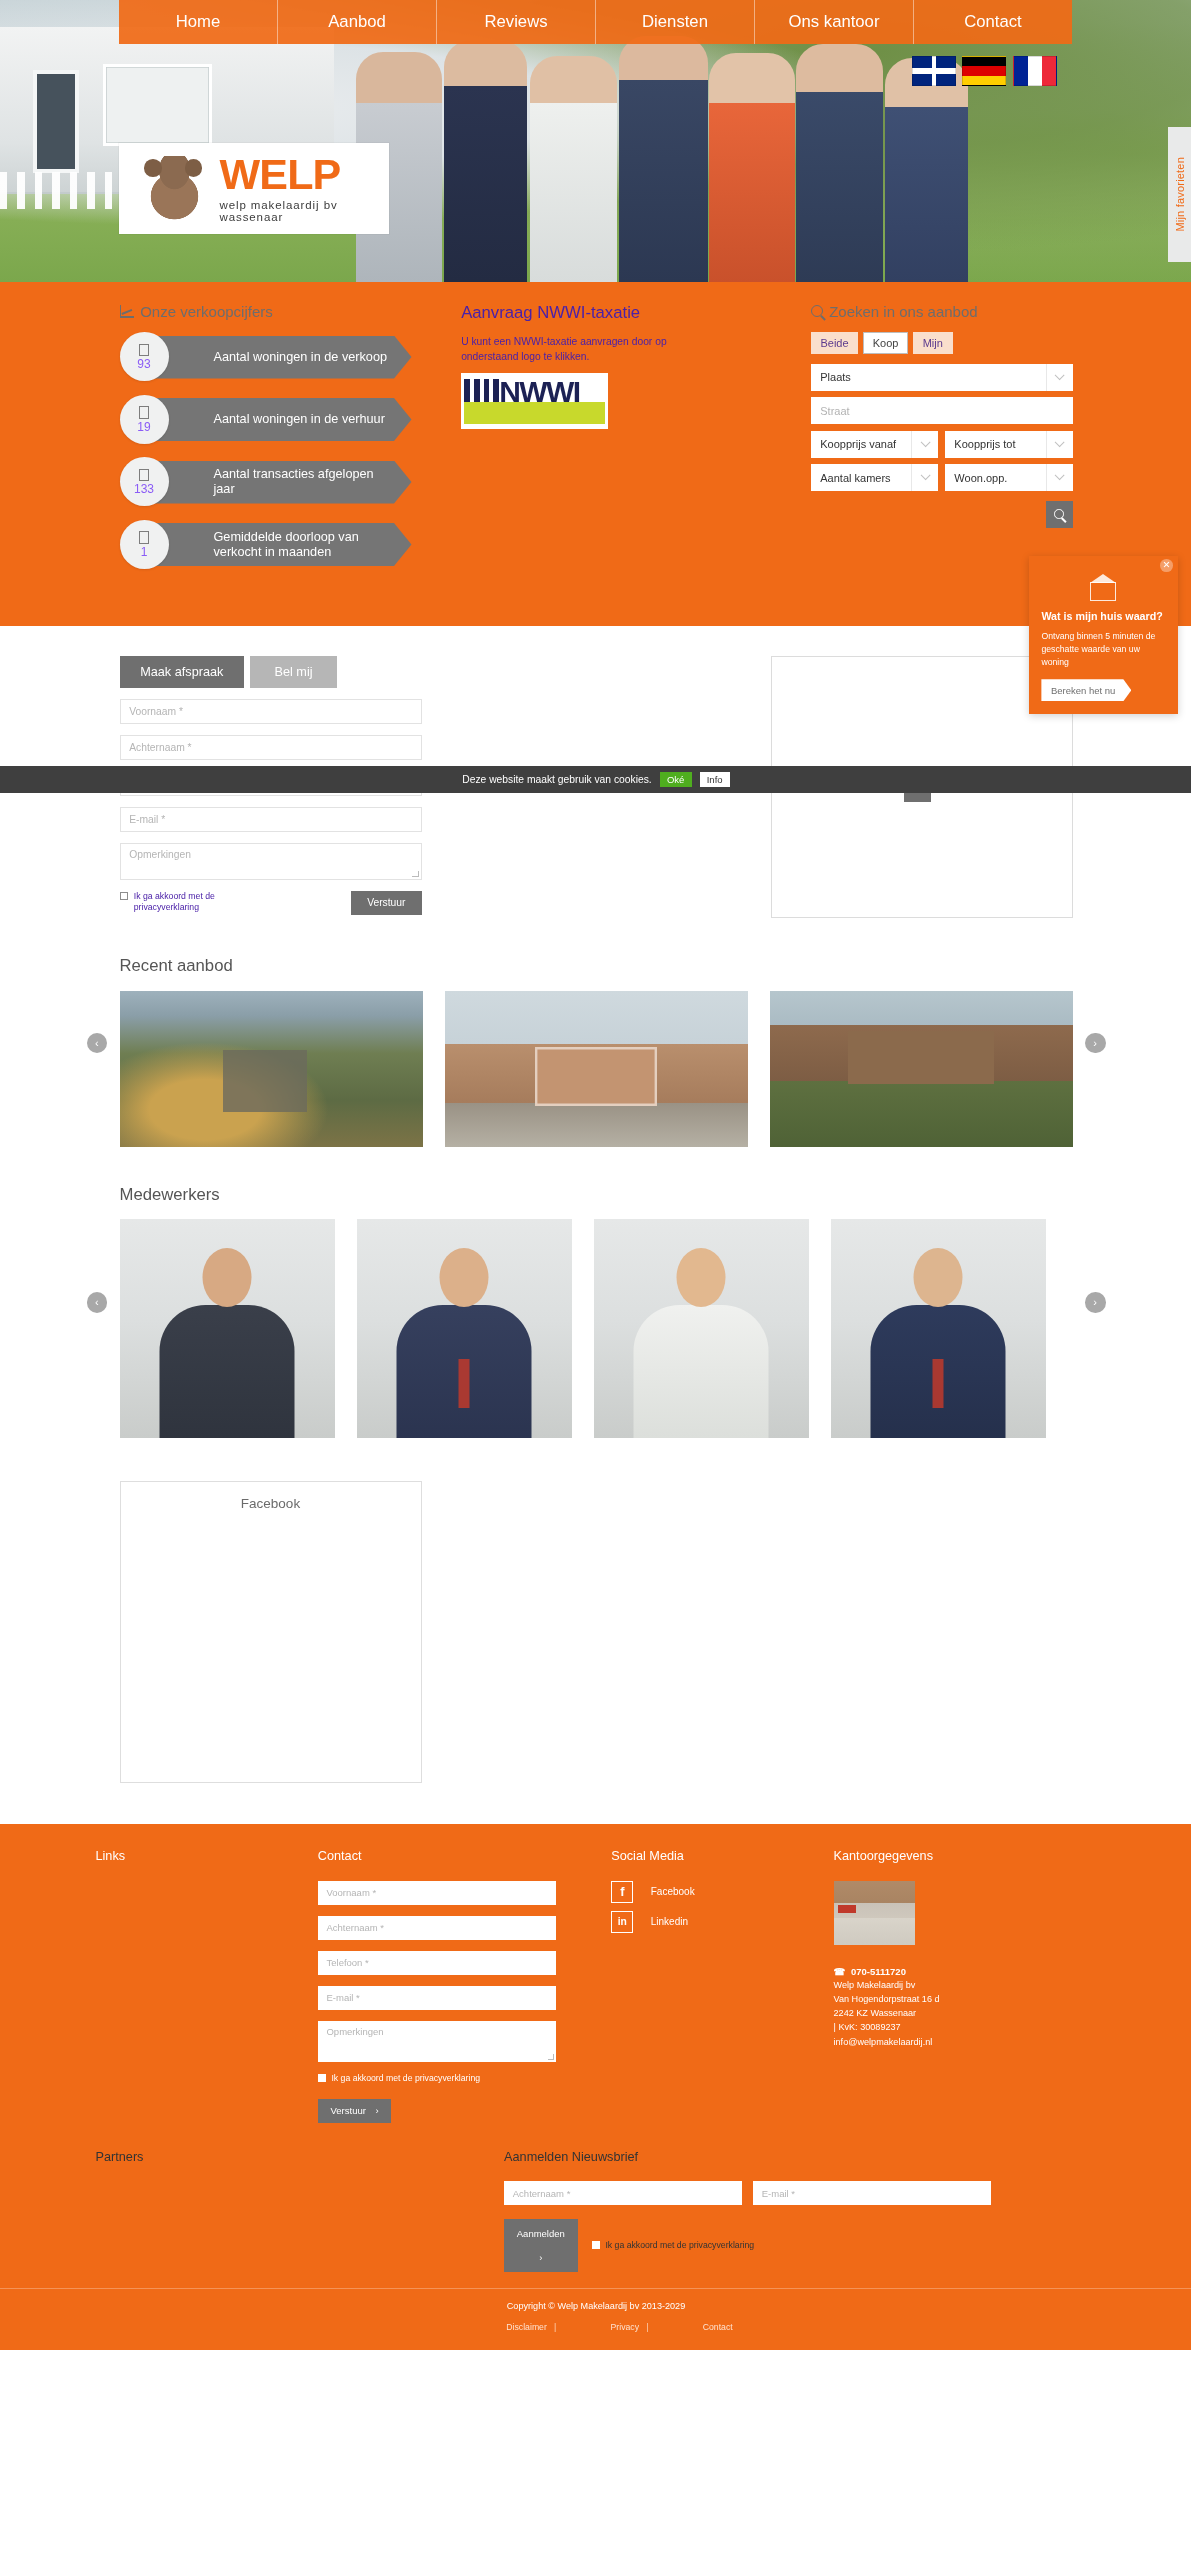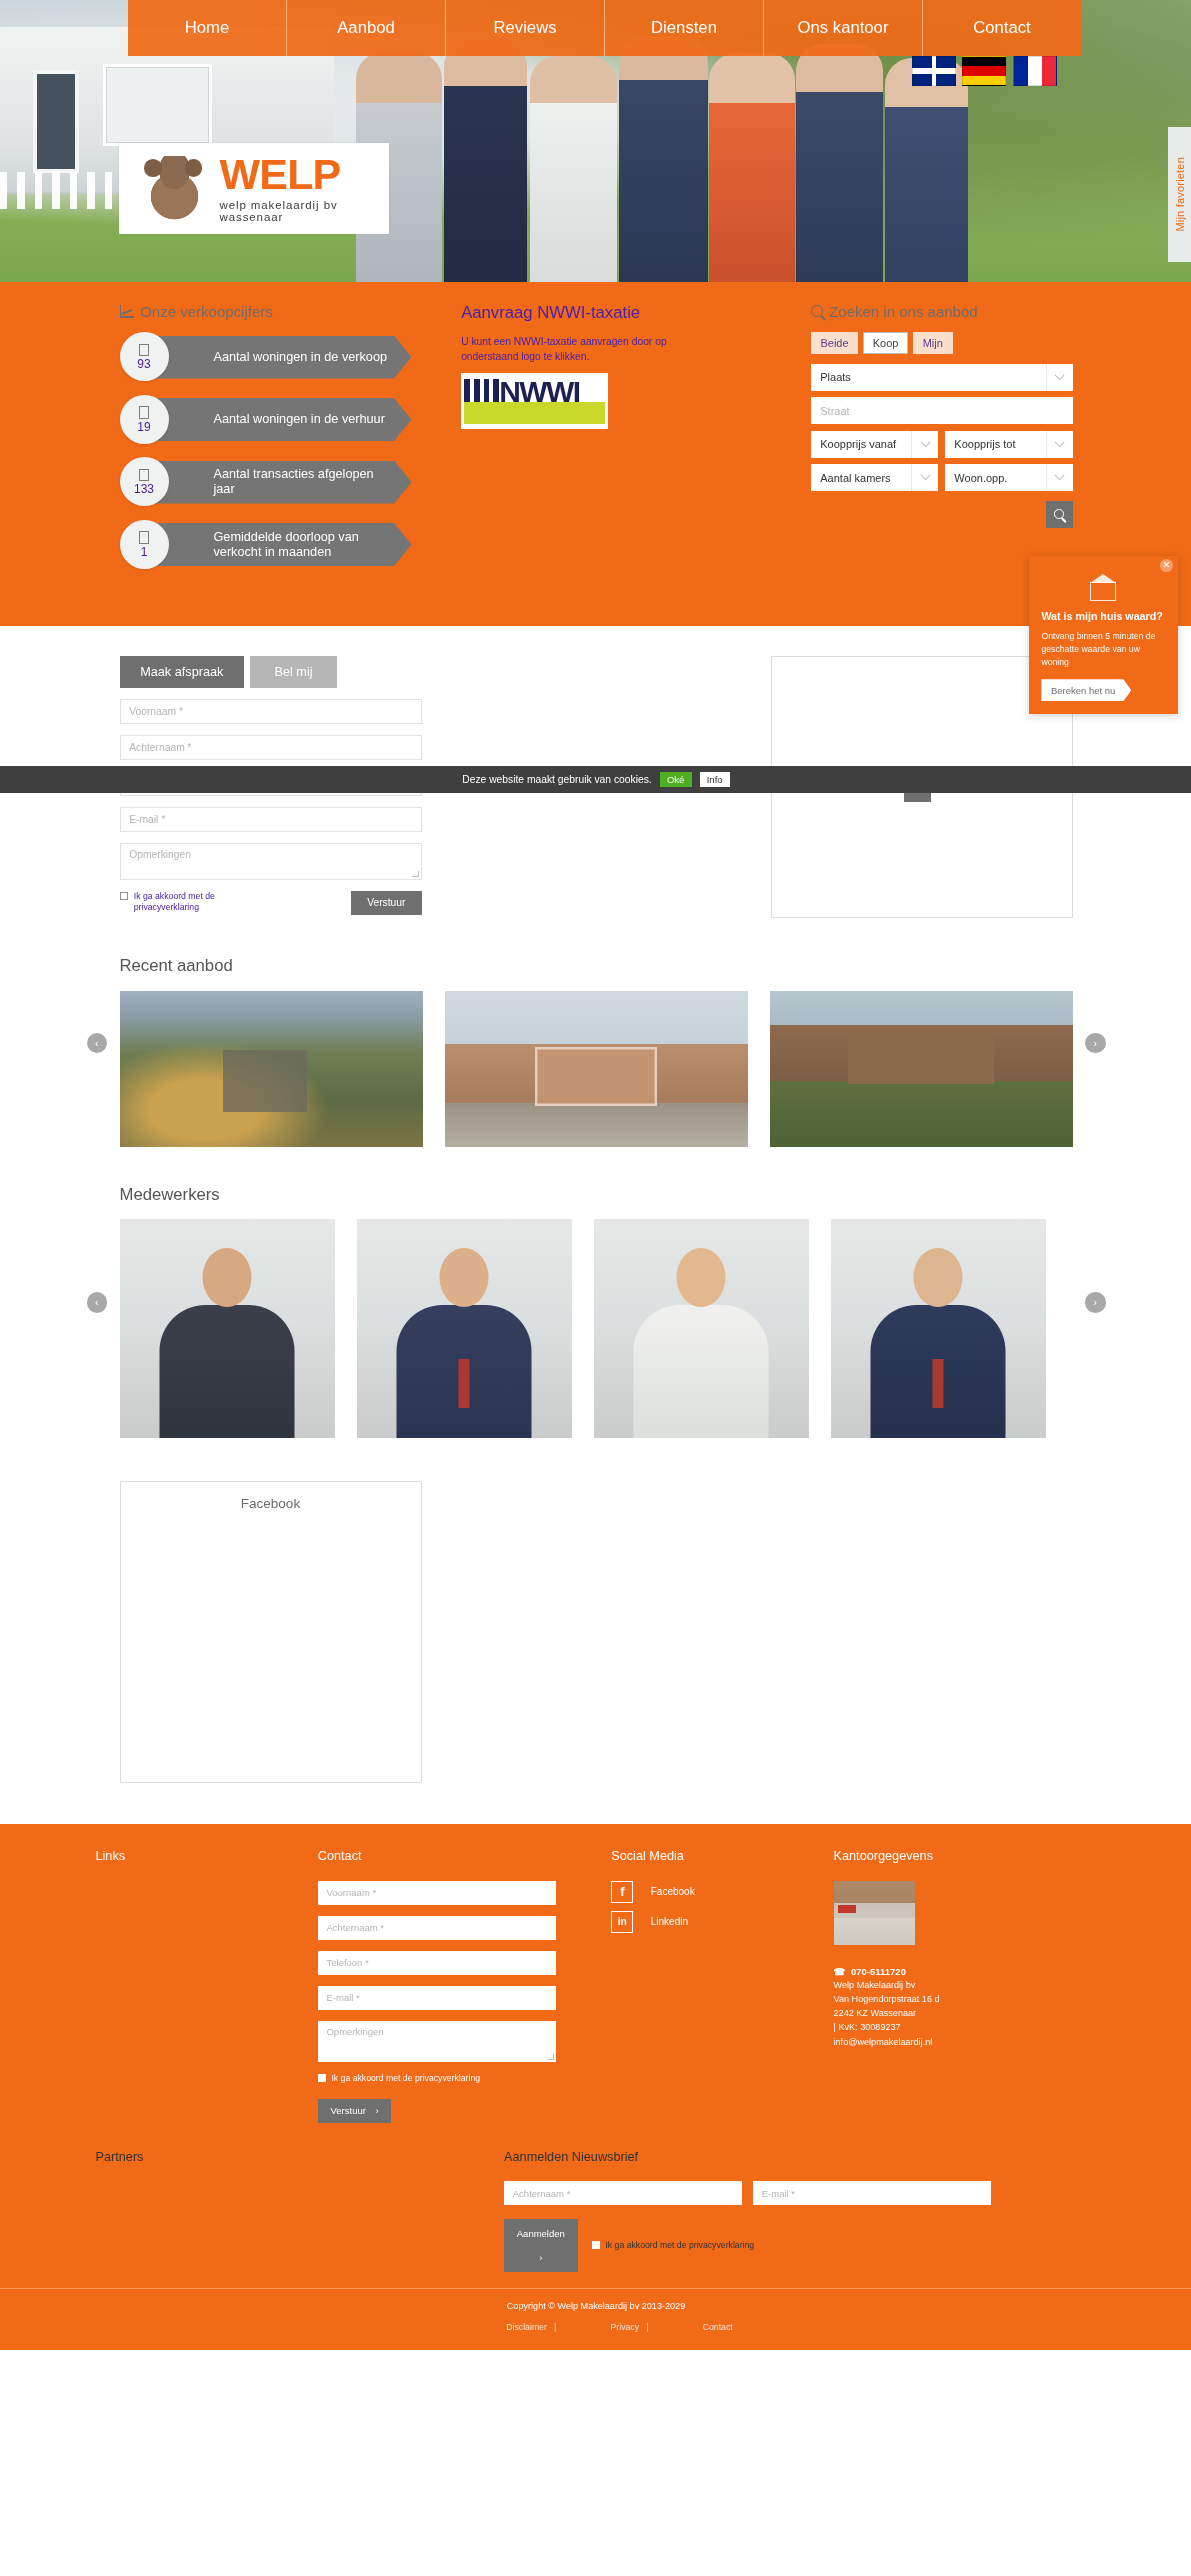--- a/index.html
+++ b/index.html
@@ -55,21 +55,21 @@
   .p1 { left:14.3px;  width:86px; height:230px; background:linear-gradient(180deg,#d9b79c 0%,#d9b79c 22%,#c8ccd1 22%,#aeb5bb 100%); }
   .p2 { left:102px; width:83px; height:242px; background:linear-gradient(180deg,#dcbba0 0%,#dcbba0 19%,#2b3450 19%,#232b42 100%); }
   .p3 { left:188px; width:87px; height:226px; background:linear-gradient(180deg,#e0c0a5 0%,#e0c0a5 21%,#eef0ee 21%,#d8dcdb 100%); }
   .p4 { left:277px; width:89px; height:246px; background:linear-gradient(180deg,#dcb99e 0%,#dcb99e 18%,#394764 18%,#2c3852 100%); }
   .p5 { left:367px; width:86px; height:229px; background:linear-gradient(180deg,#e2c3a8 0%,#e2c3a8 22%,#e8663a 22%,#c9512b 100%); }
   .p6 { left:454px; width:87px; height:238px; background:linear-gradient(180deg,#ddbb9f 0%,#ddbb9f 20%,#3a4a69 20%,#2e3b55 100%); }
   .p7 { left:543px; width:83px; height:224px; background:linear-gradient(180deg,#e0c1a6 0%,#e0c1a6 22%,#3f5074 22%,#324061 100%); }
 
   
   .topnav {
-    position:absolute; top:0; left:128px; width:953px; height:56px;
+    position:absolute; top:0; left:119px; width:953px; height:44px;
     background: rgba(240,106,23,0.93);
     display:flex; z-index:5;
   }
   .topnav a {
     flex:1; display:flex; align-items:center; justify-content:center;
     color:#fff; text-decoration:none; font-size:16.7px;
     border-right:0.8px solid rgba(255,255,255,.45);
   }
   .topnav a:last-child { border-right:none; }
 
@@ -140,21 +140,21 @@
     padding-left:72px; padding-right:20.7px;
     color:#fff; font-size:12.7px; line-height:1.15;
   }
   .stat-circle {
     position:absolute; left:0; top:0; width:49px; height:49px; border-radius:50%;
     background:#f0f1f1; z-index:2;
     display:flex; flex-direction:column; align-items:center; justify-content:center;
     box-shadow:0 0.8px 2.4px rgba(0,0,0,.12);
   }
   .stat-glyph { width:10.3px; height:12.7px; border:1.3px solid #7d7d7d; }
-  .stat-num { font-size:12px; color:#4c1d95; margin-top:1.6px; line-height:1; }
+  .stat-num { font-size:12px; color:#8b5cf6; margin-top:1.6px; line-height:1; }
 
   .nwwi-title { color:#4b21a8; font-size:16.7px; margin-bottom:11px; }
   .nwwi-text  { color:#4b21a8; font-size:10.3px; line-height:1.5; max-width:238px; margin-bottom:8px; }
   .nwwi-logo  { width:147px; height:56px; background:#fff; position:relative; overflow:hidden; }
   .nwwi-logo .bars { position:absolute; left:3.2px; top:6.4px; display:flex; gap:4px; }
   .nwwi-logo .bars b { display:block; width:5.6px; background:#1c2154; }
   .nwwi-logo .green { position:absolute; left:3.2px; bottom:4.8px; width:141px; height:22px; background:#c8d92c; }
   .nwwi-logo .word { position:absolute; left:38px; top:4.8px; font-size:30px; font-weight:bold; color:#1c2154; letter-spacing:-1.6px; line-height:1; }
 
   .typebtns { display:flex; gap:4.8px; margin-bottom:9.5px; }

